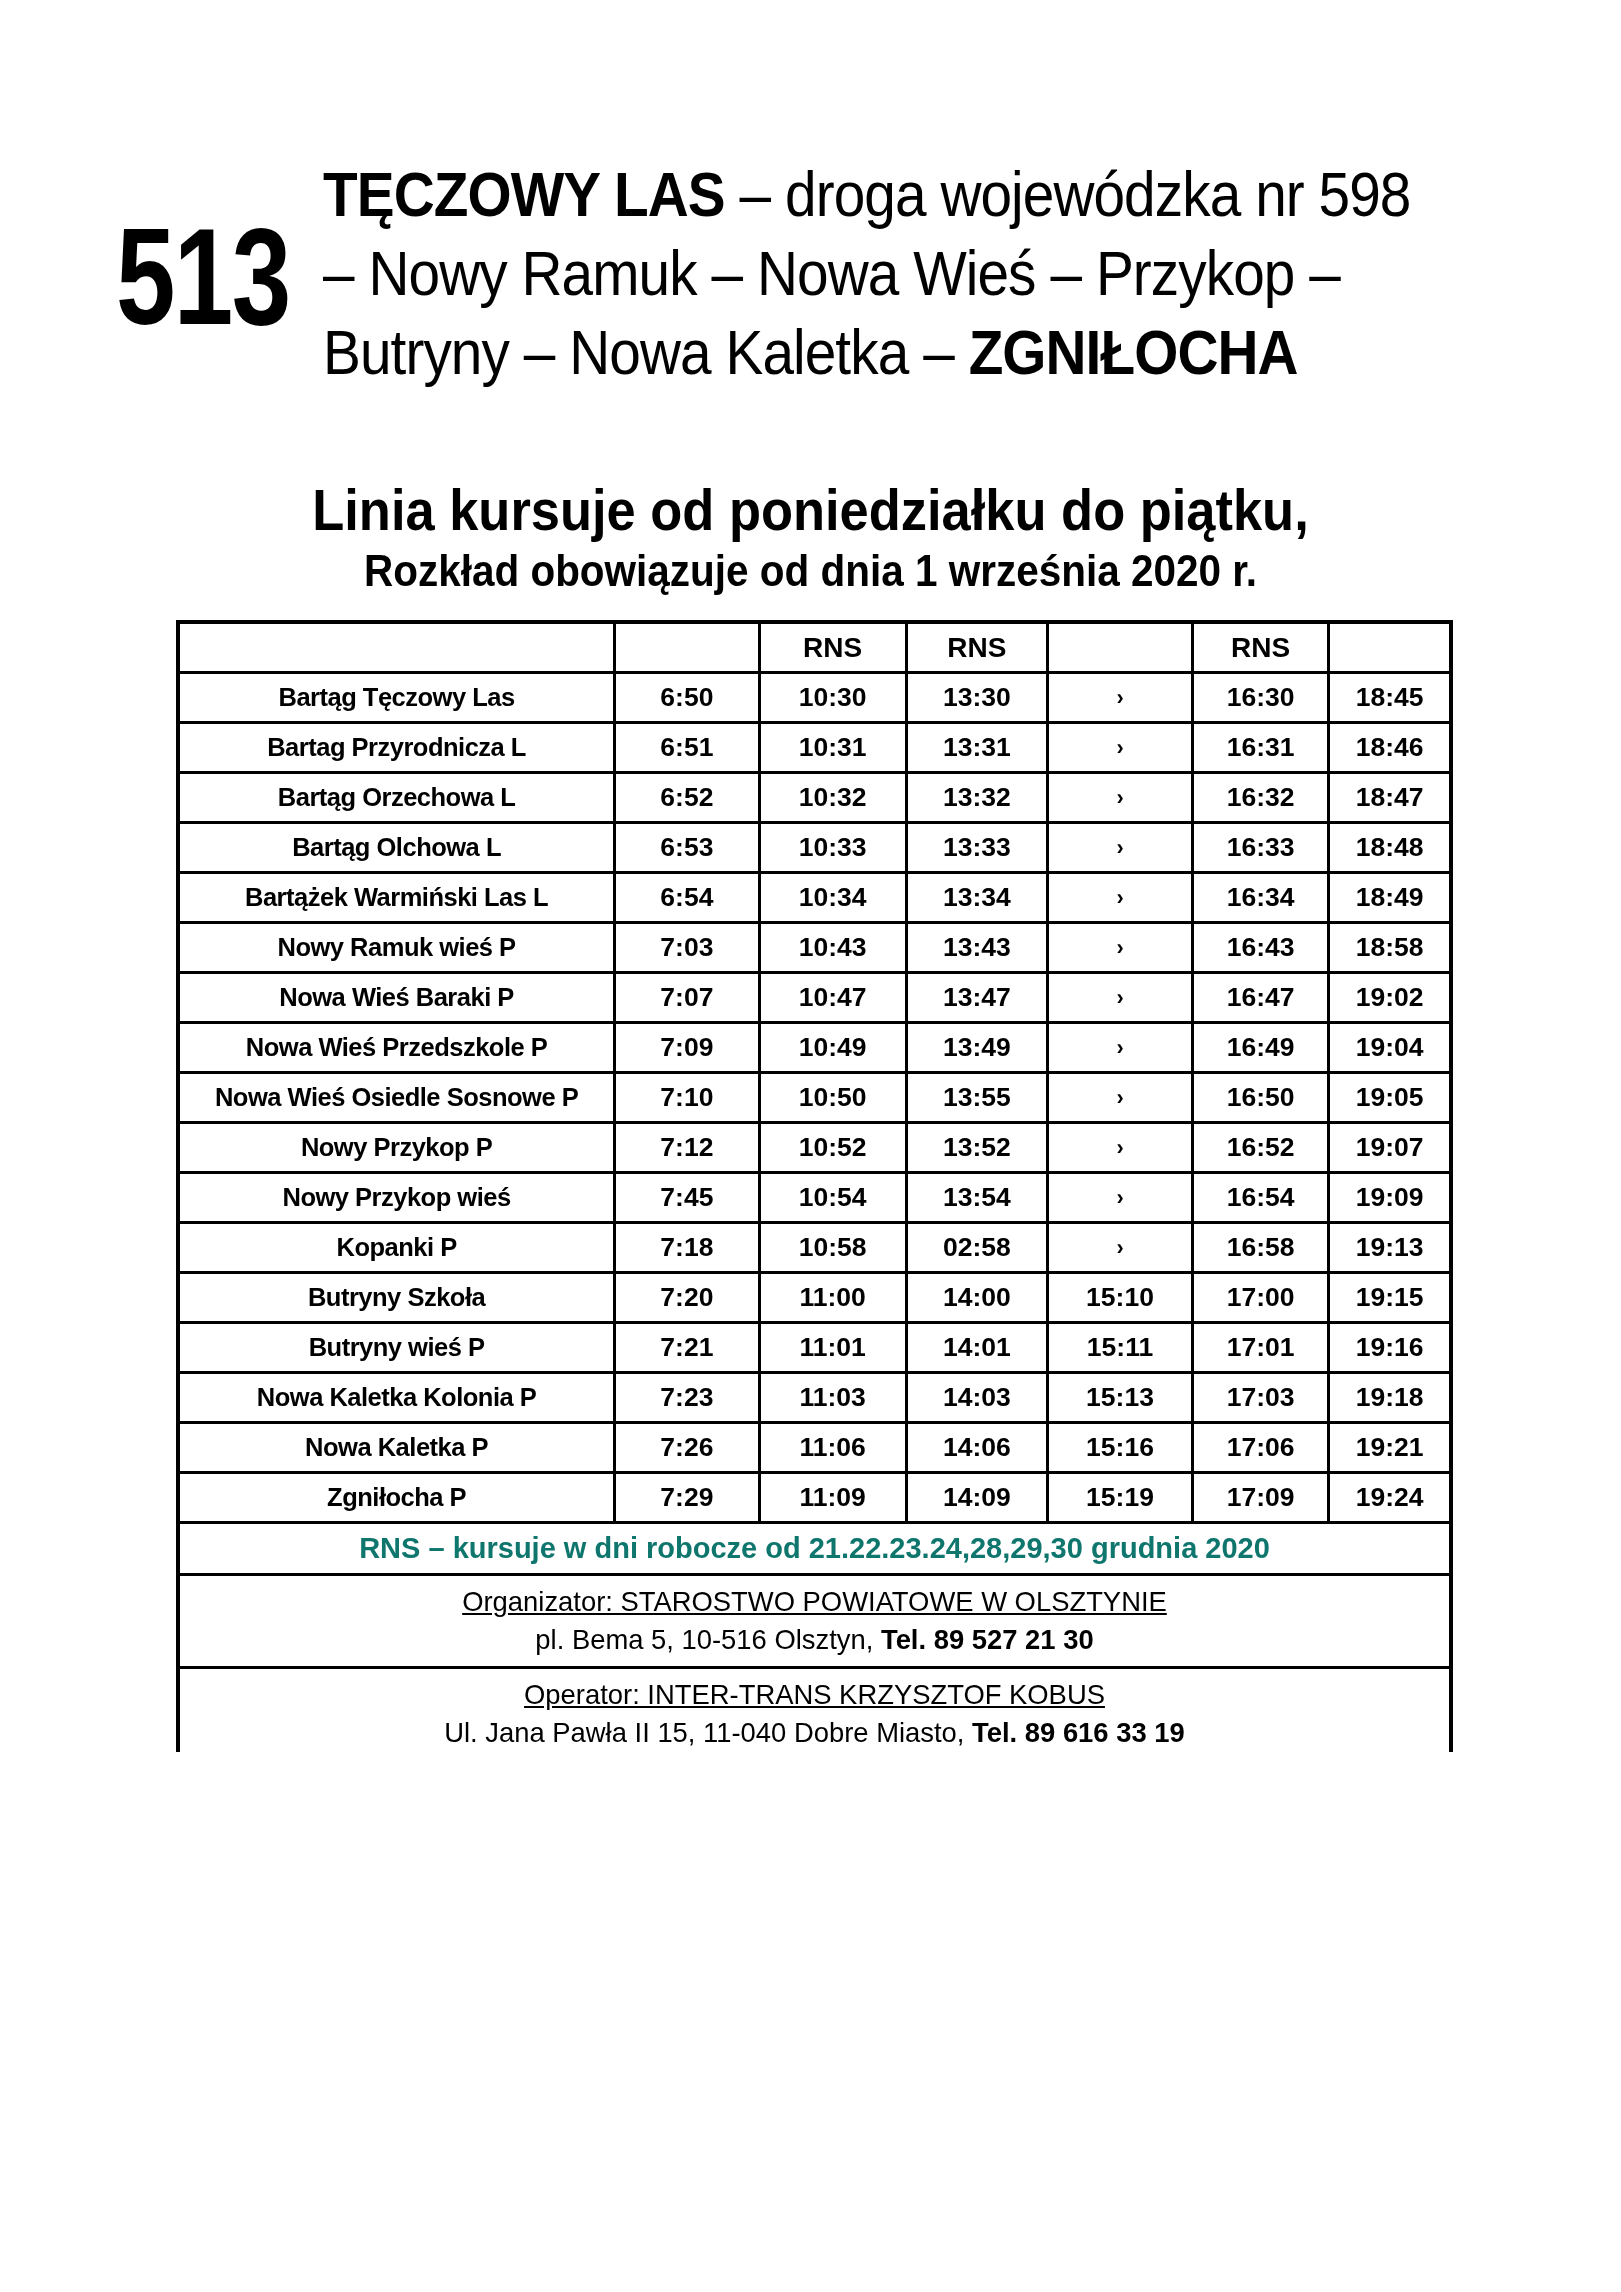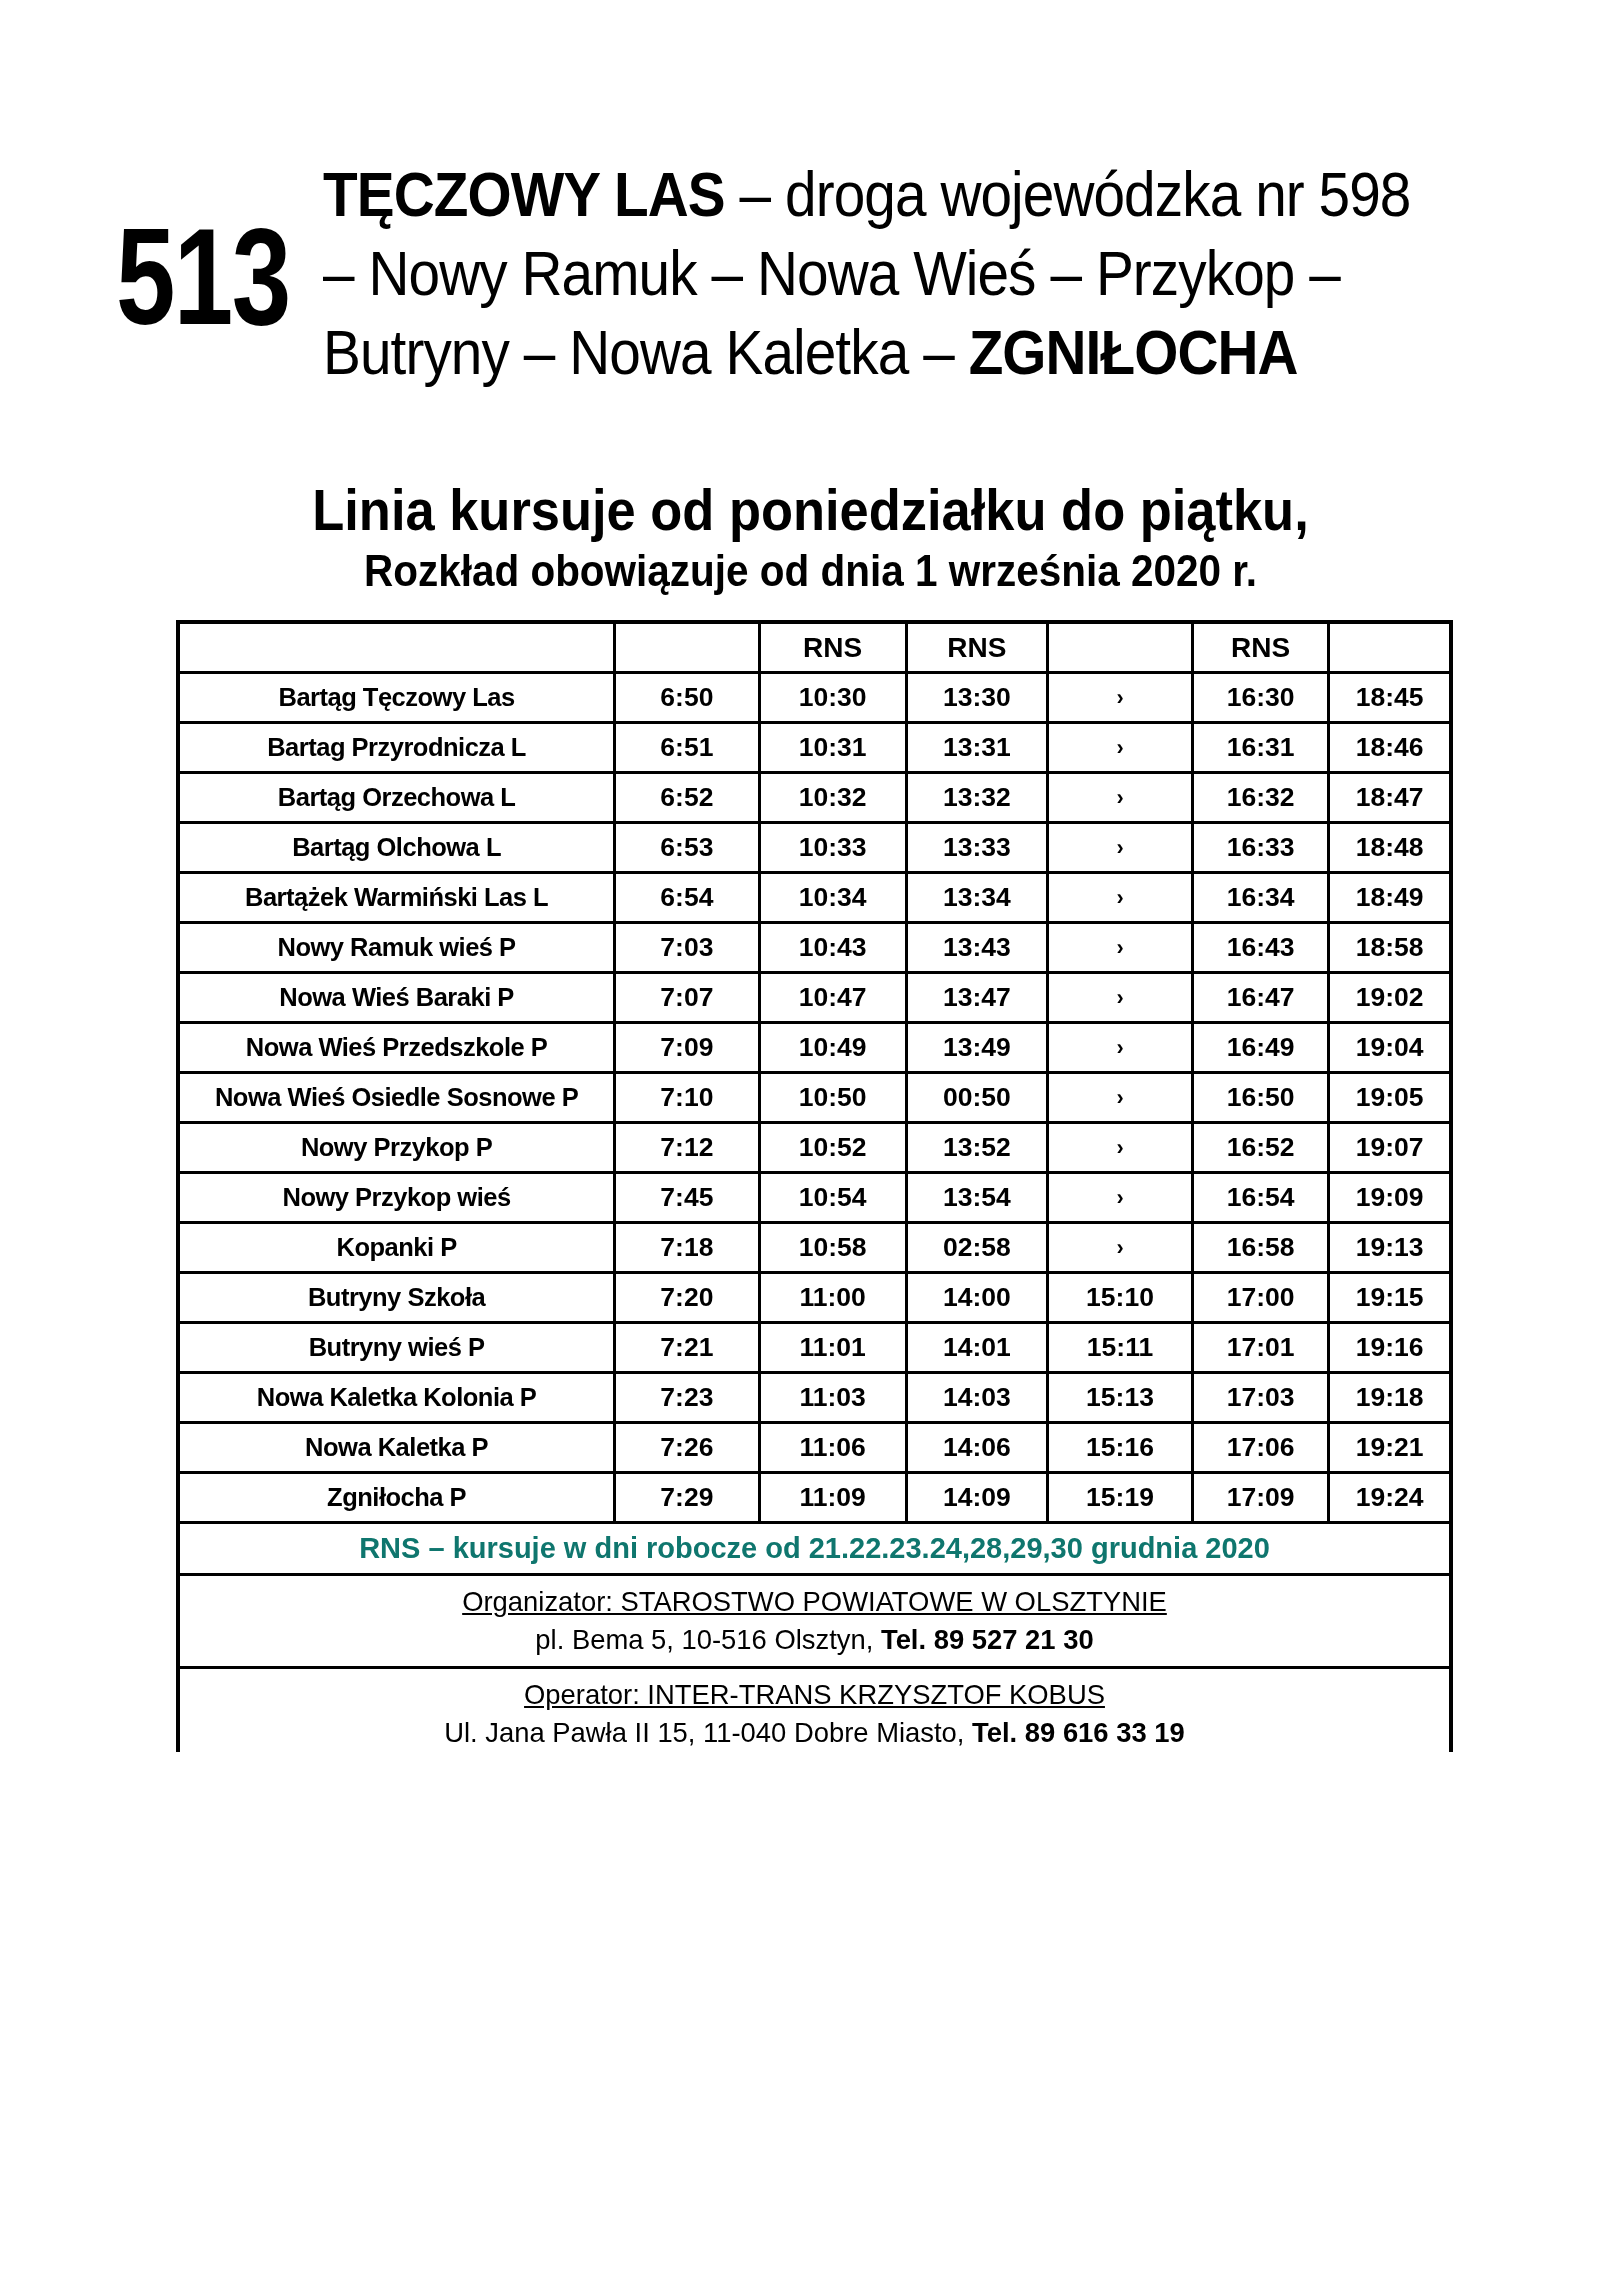--- a/index.html
+++ b/index.html
@@ -199,21 +199,21 @@
           <td class="time">10:49</td>
           <td class="time">13:49</td>
           <td class="arrow">›</td>
           <td class="time">16:49</td>
           <td class="time">19:04</td>
         </tr>
         <tr>
           <td class="stop">Nowa Wieś Osiedle Sosnowe P</td>
           <td class="time">7:10</td>
           <td class="time">10:50</td>
-          <td class="time">00:50</td>
+          <td class="time">13:55</td>
           <td class="arrow">›</td>
           <td class="time">16:50</td>
           <td class="time">19:05</td>
         </tr>
         <tr>
           <td class="stop">Nowy Przykop P</td>
           <td class="time">7:12</td>
           <td class="time">10:52</td>
           <td class="time">13:52</td>
           <td class="arrow">›</td>

